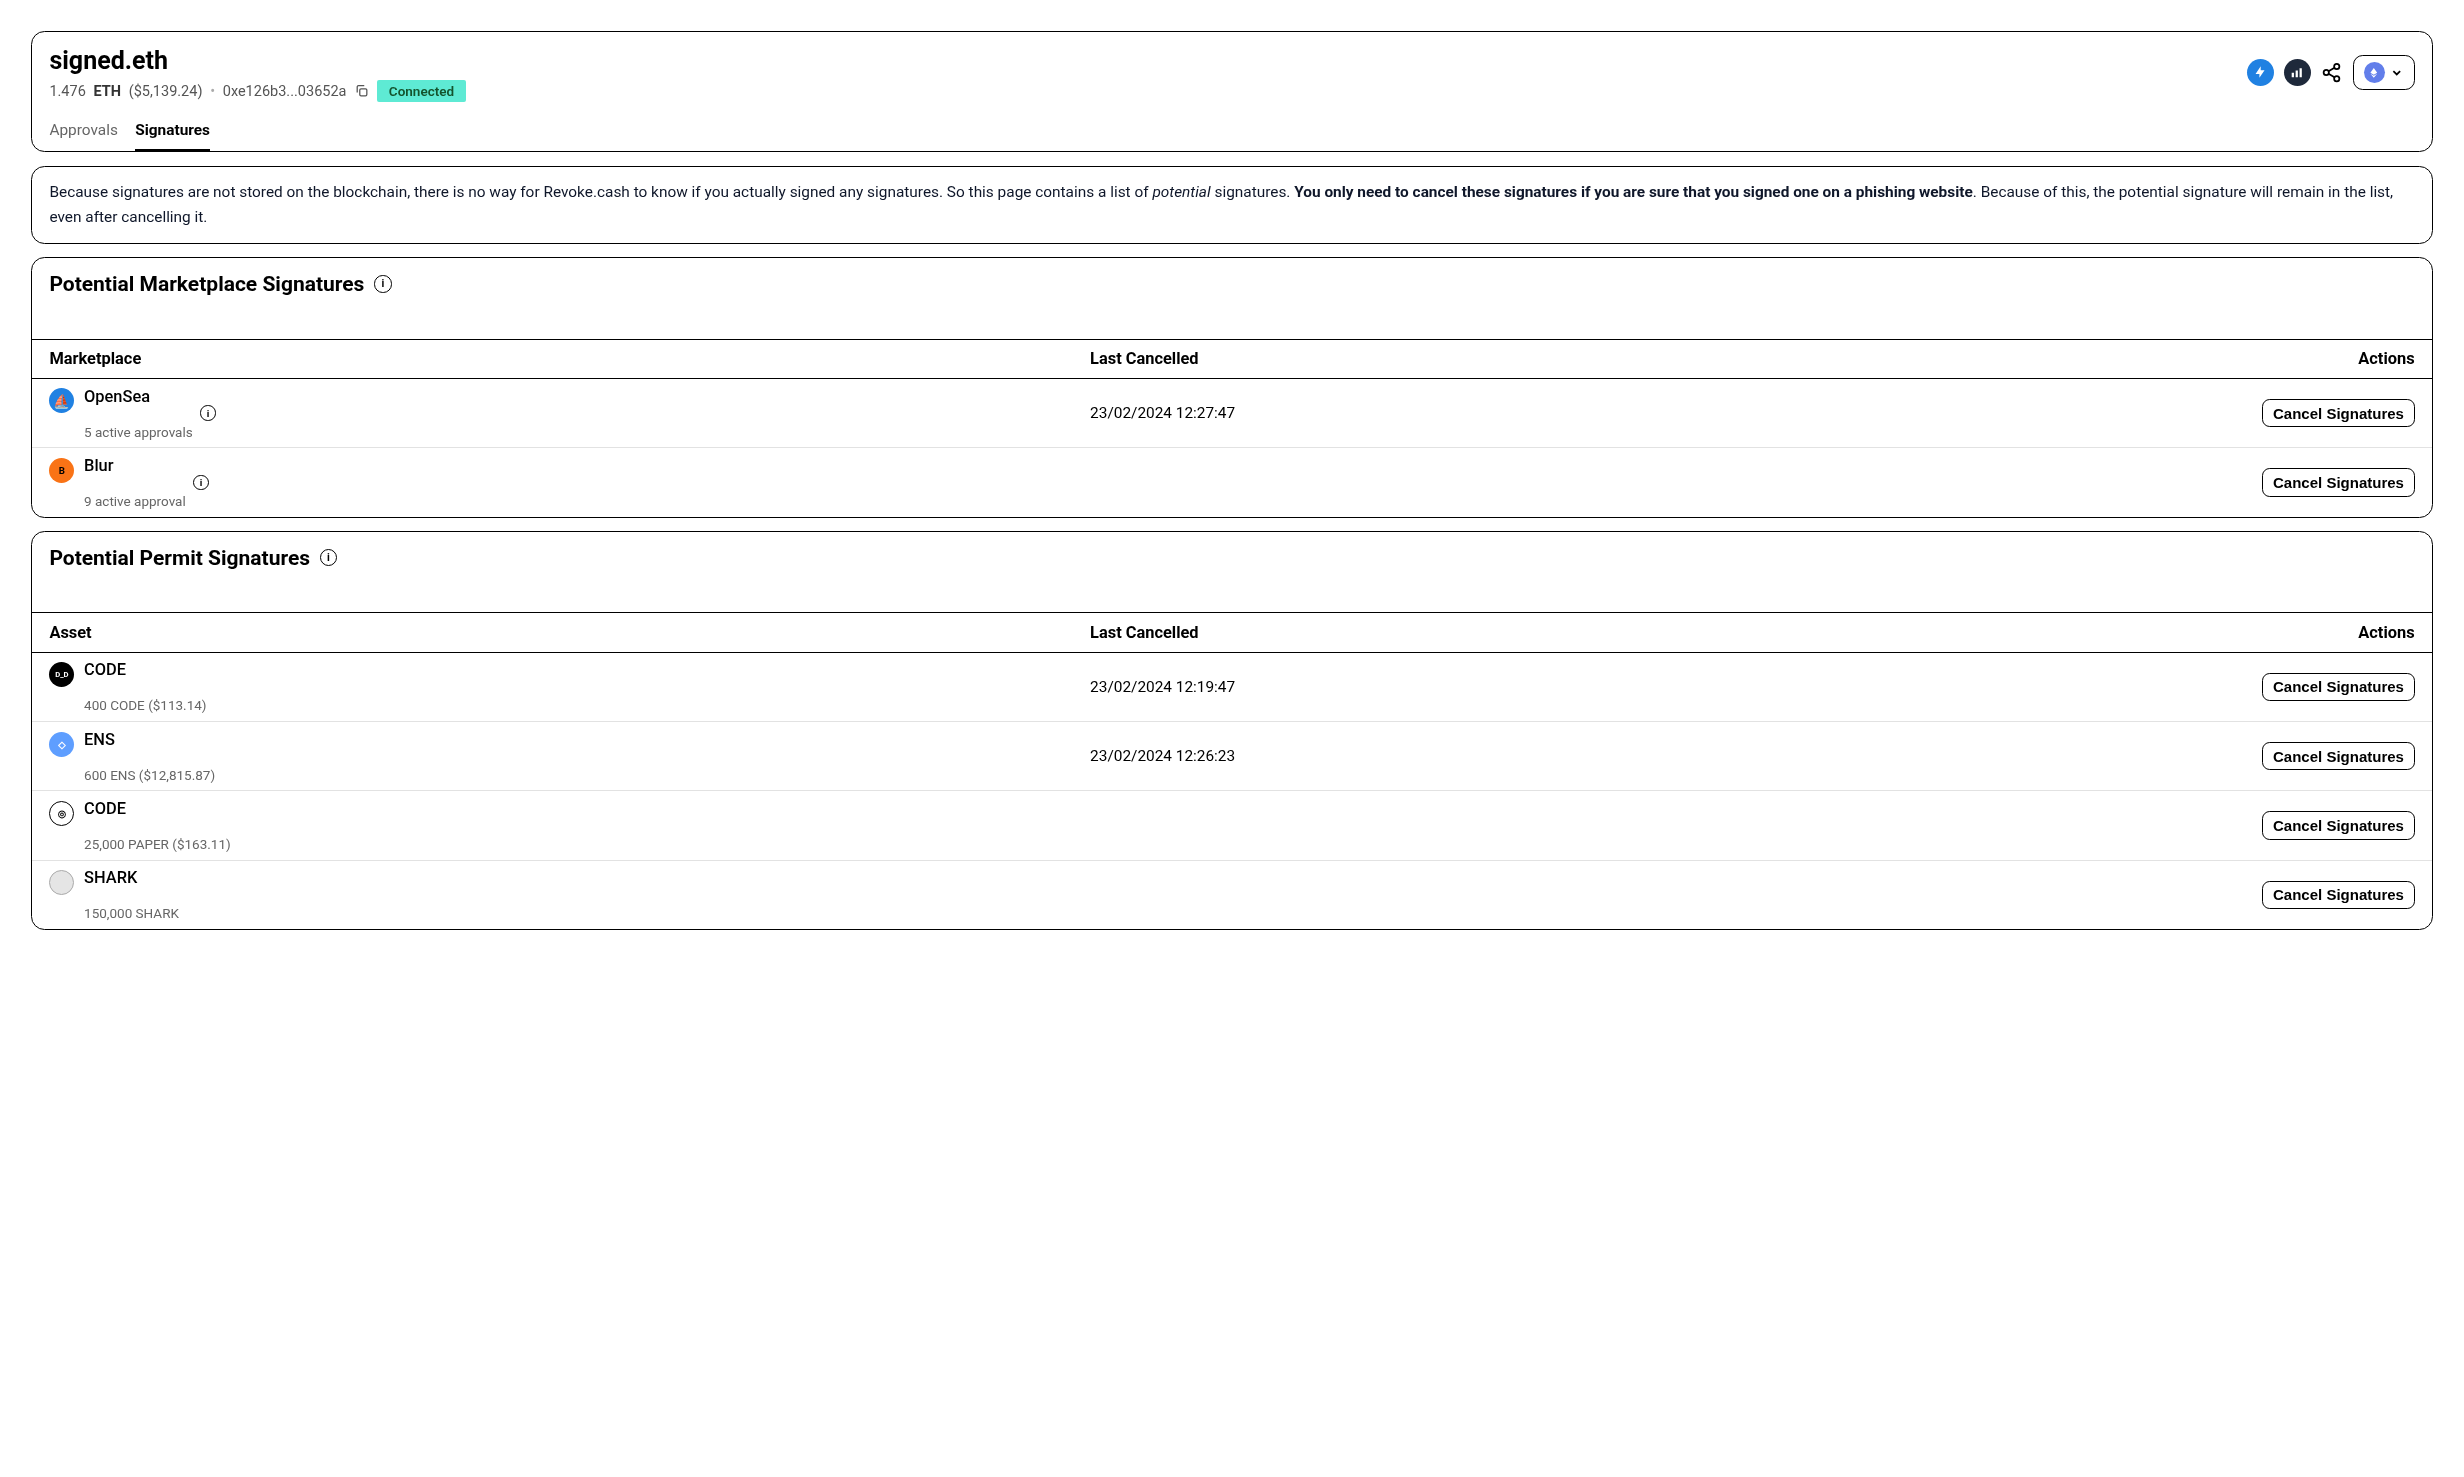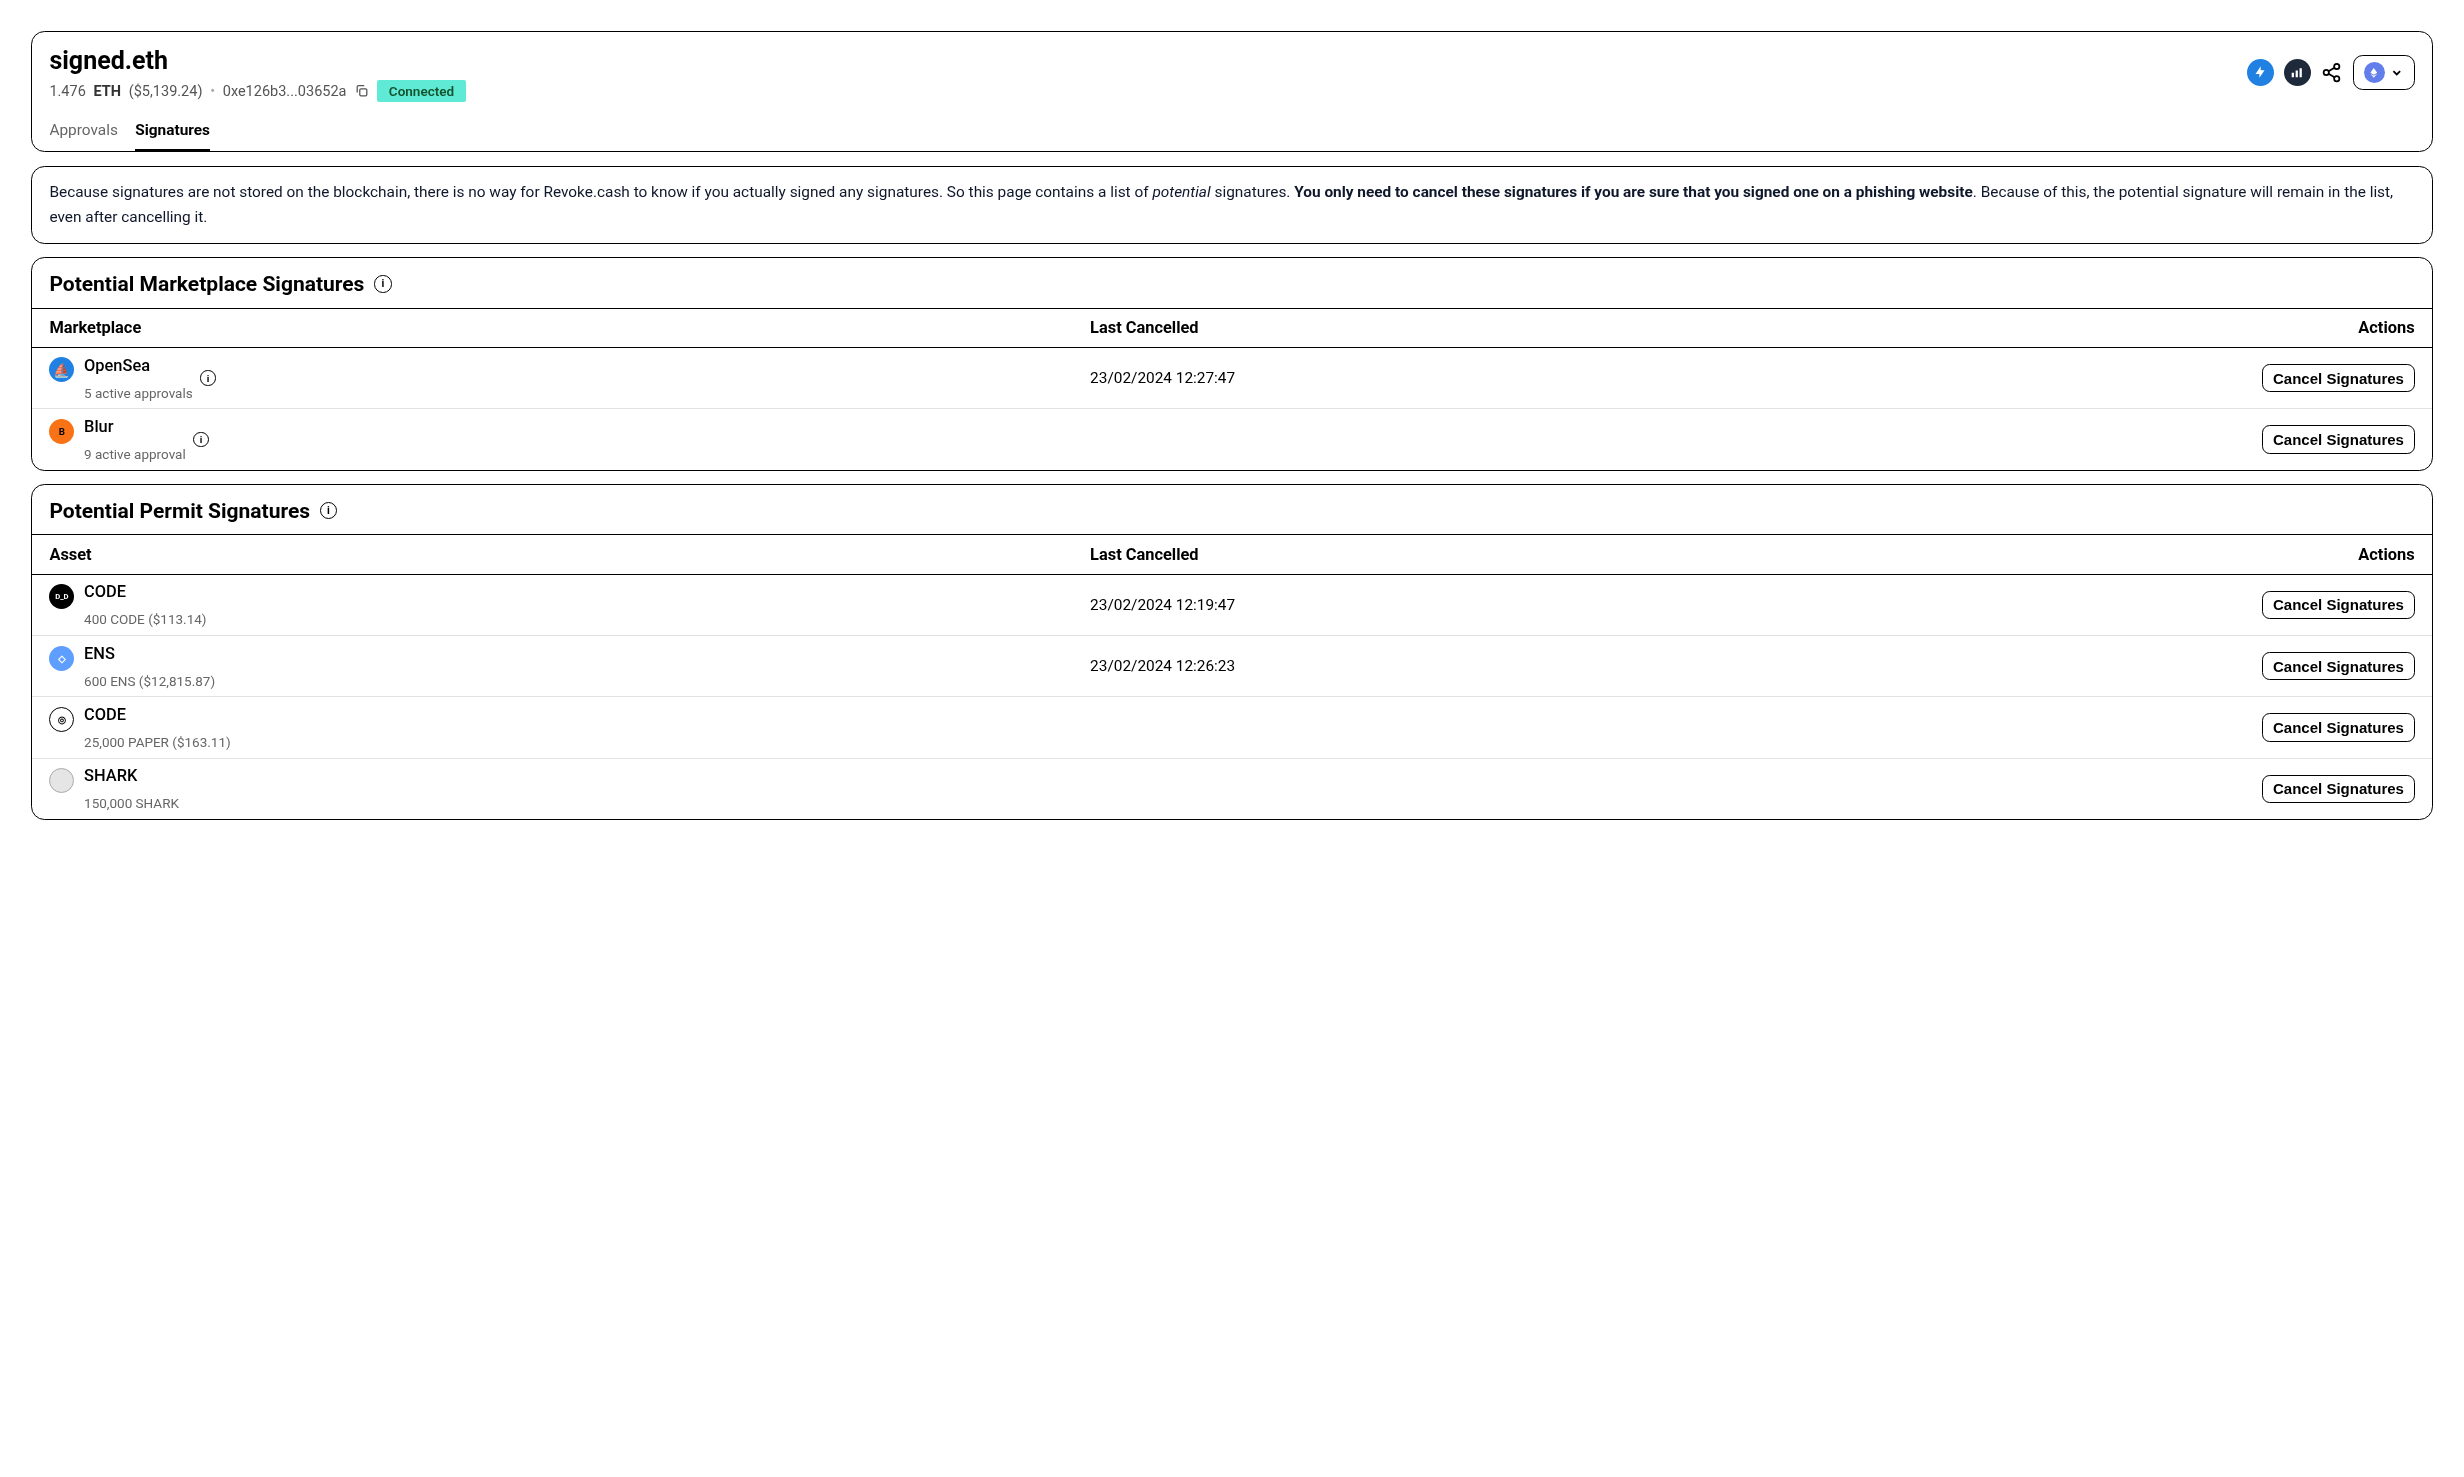--- a/index.html
+++ b/index.html
@@ -131,21 +131,21 @@
     width: 17.4px; height: 17.4px;
     border: 1.4px solid #000;
     border-radius: 50%;
     display: flex;
     align-items: center;
     justify-content: center;
     font-size: 10.6px;
     font-weight: 700;
     cursor: pointer;
   }
-  .table { width: 100%; }
+  .table { width: 100%; margin-top: 31px; }
   .thead {
     display: flex;
     border-top: 1.4px solid #000;
     border-bottom: 1.4px solid #000;
     padding: 9.7px 17.4px;
     font-weight: 700;
     font-size: 16.4px;
   }
   .col-main { flex: 0 0 44%; }
   .col-mid { flex: 1; }
@@ -169,21 +169,21 @@
     border-radius: 50%;
     flex-shrink: 0;
     margin-top: 1.9px;
     display: flex;
     align-items: center;
     justify-content: center;
     font-size: 9.7px;
     font-weight: 700;
     color: #fff;
   }
-  .asset-text { display: flex; flex-direction: column; gap: 10px; justify-content: space-between; }
+  .asset-text { display: flex; flex-direction: column; gap: 18px; justify-content: space-between; }
   .asset-name { font-size: 16.4px; font-weight: 500; }
   .asset-sub { font-size: 13.5px; color: #666; }
   .row-info-wrap { display: flex; align-items: center; gap: 7.7px; }
   .cell-mid { flex: 1; font-size: 15.4px; }
   .cell-act { flex: 0 0 154px; text-align: right; }
   .btn-cancel {
     border: 1.4px solid #000;
     background: #fff;
     border-radius: 7.7px;
     padding: 4.8px 9.7px;

